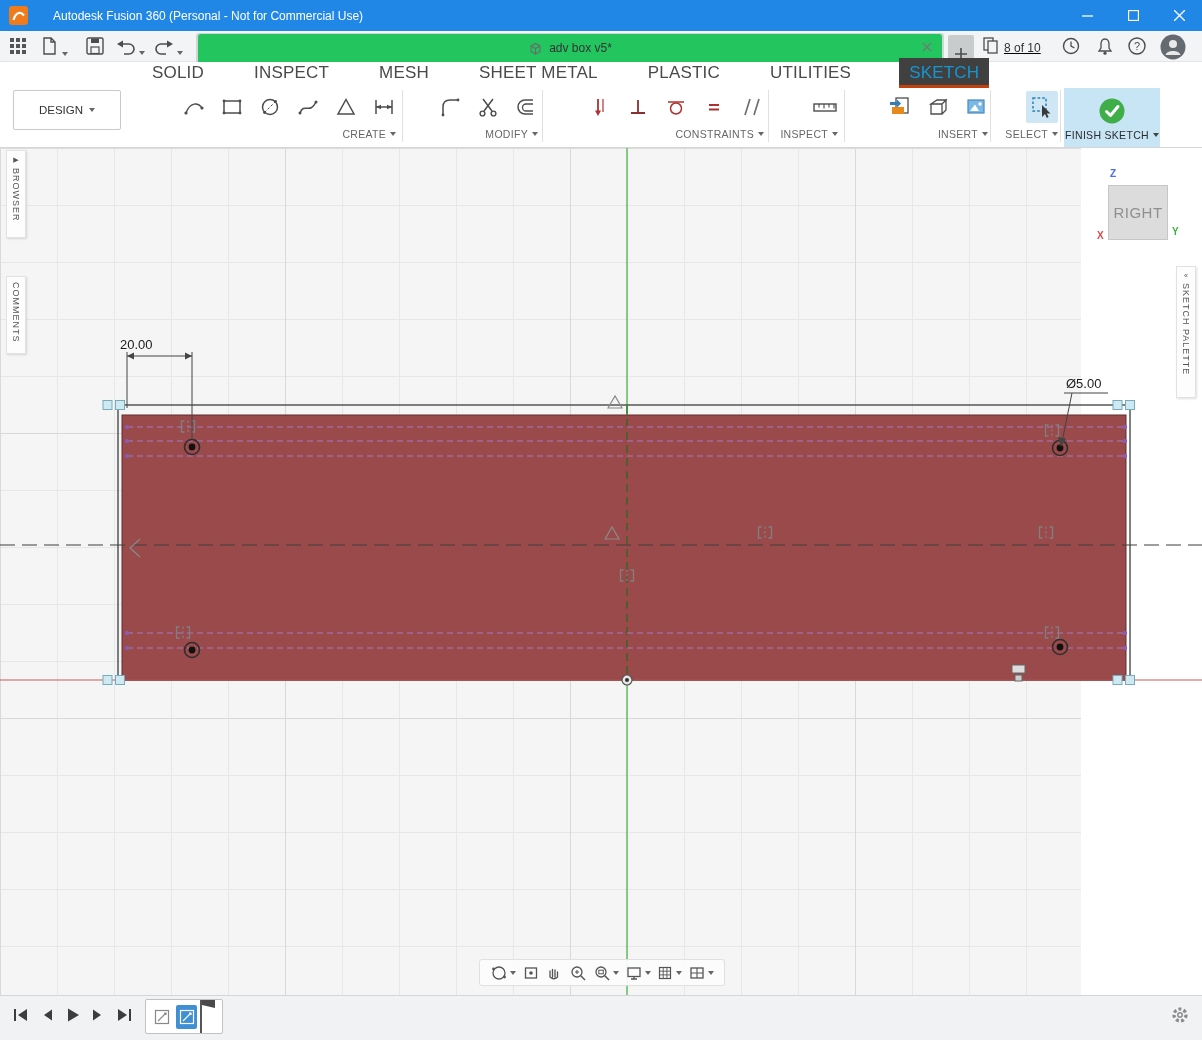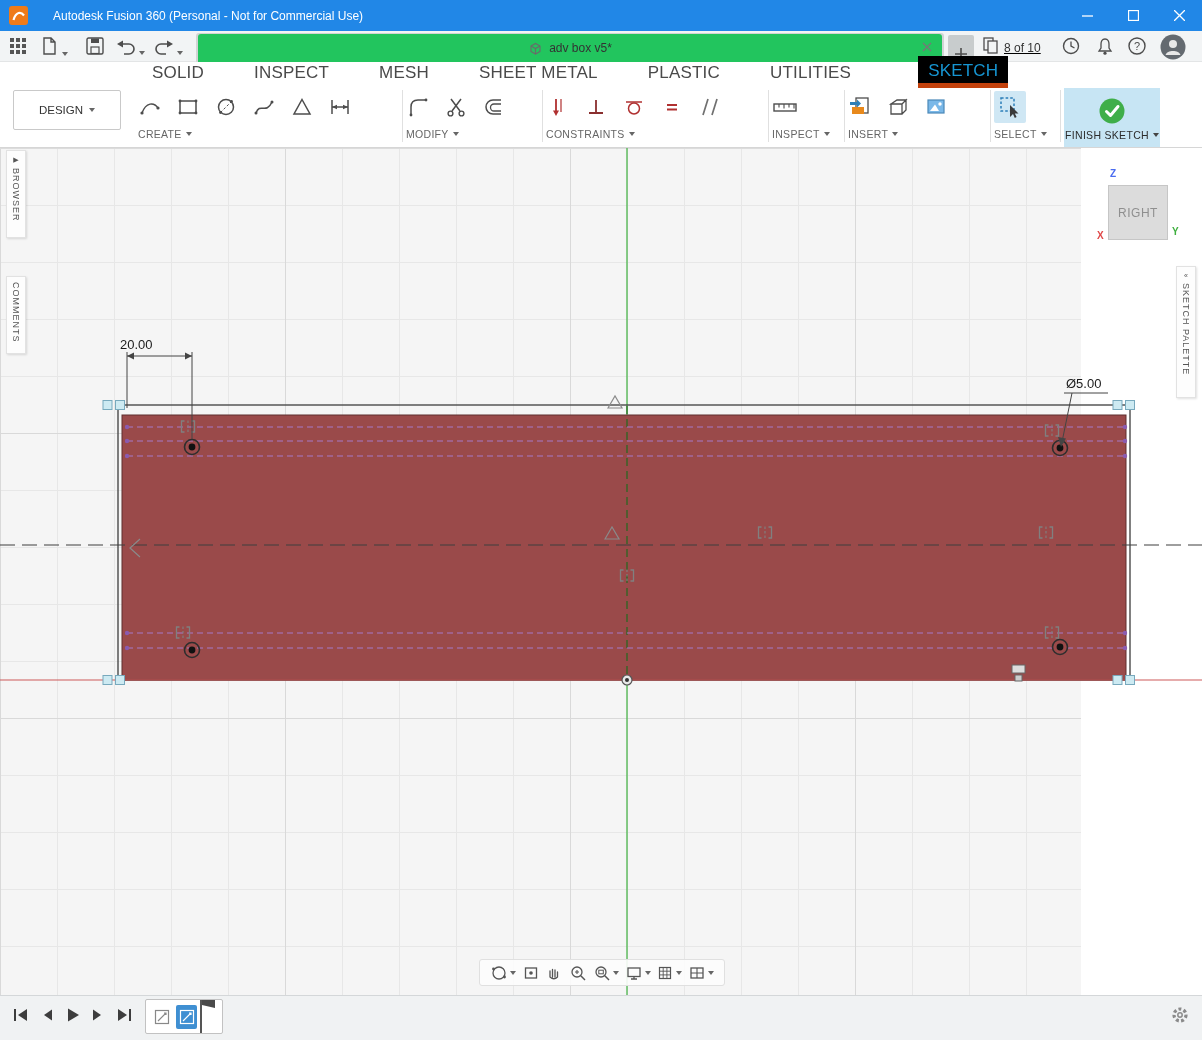--- a/index.html
+++ b/index.html
@@ -22,27 +22,27 @@
   .tabstrip{position:absolute;left:196px;top:2px;width:748px;height:29px;background:#d2d4d5;border-radius:3px 3px 0 0;}
   .doctab{position:absolute;left:2px;top:1px;width:744px;height:28px;background:#22c55e;border-radius:3px 3px 0 0;
           display:flex;align-items:center;justify-content:center;font-size:12px;color:#333;gap:6px;}
   .caret{display:inline-block;width:0;height:0;border-left:3.5px solid transparent;border-right:3.5px solid transparent;
          border-top:4px solid #666;}
 
   
   .ribbontabs{position:absolute;left:0;top:62px;width:1202px;height:26px;background:#fff;
               display:flex;align-items:flex-end;padding-left:150px;gap:46px;}
   .rtab{font-size:17px;color:#4a4a4a;padding:5px 2px;letter-spacing:.2px;white-space:nowrap;}
-  .rtab.active{background:#000000;color:#1695d2;border-bottom:5px solid #c2410c;padding:5px 10px 2px 10px;margin-left:19px;}
+  .rtab.active{background:#404040;color:#1695d2;border-bottom:3px solid #c2410c;padding:5px 10px 2px 10px;}
 
   
   .ribbon{position:absolute;left:0;top:88px;width:1202px;height:60px;background:#fff;border-bottom:1px solid #d6d6d6;}
   .designbtn{position:absolute;left:13px;top:2px;width:108px;height:40px;border:1px solid #c9c9c9;border-radius:2px;
              background:#fff;display:flex;align-items:center;justify-content:center;gap:6px;font-size:11.5px;color:#333;}
-  .rgroup{position:absolute;top:2px;display:flex;flex-direction:column;align-items:flex-start;}
+  .rgroup{position:absolute;top:2px;display:flex;flex-direction:column;align-items:flex-end;}
   .gicons{display:flex;align-items:center;gap:14px;height:34px;}
   .glabel{margin-top:4px;font-size:10.5px;color:#666;display:flex;align-items:center;gap:4px;letter-spacing:.3px;white-space:nowrap;}
   .sep{position:absolute;top:2px;width:1px;height:52px;background:#e0e0e0;}
   .ic{display:inline-flex;align-items:center;justify-content:center;}
   .selbg{background:#cfe7f4;border-radius:2px;padding:3px;}
   .finishblock{position:absolute;left:1064px;top:0px;width:96px;height:59px;background:#c7e5f4;
                display:flex;flex-direction:column;align-items:center;justify-content:center;}
 
   
   .canvas{position:absolute;left:0;top:148px;width:1081px;height:847px;background:#f5f5f5;
@@ -70,21 +70,21 @@
 
   
   .vtab{position:absolute;width:20px;background:#fdfdfd;border:1px solid #e2e2e2;box-shadow:1px 1px 2px rgba(0,0,0,.12);
         display:flex;flex-direction:column;align-items:center;padding:5px 0;gap:4px;}
   .vtxt{writing-mode:vertical-rl;text-orientation:sideways;font-size:9px;letter-spacing:1px;color:#555;}
   .varrow{font-size:7px;color:#555;writing-mode:horizontal-tb;}
 
   
   .viewcube{position:absolute;left:1108px;top:185px;width:60px;height:55px;background:#dcdcdc;border:1px solid #c6c6c6;
             display:flex;align-items:center;justify-content:center;}
-  .vcface{color:#8f8f8f;font-size:12px;letter-spacing:.5px;}
+  .vcface{color:#8f8f8f;font-size:15px;letter-spacing:.5px;}
   .vcaxis{position:absolute;font-size:10px;font-weight:bold;}
 
   
   .viewbar{position:absolute;left:479px;top:959px;width:246px;height:27px;background:rgba(252,252,252,.92);
            border:1px solid #e0e0e0;border-radius:3px;display:flex;align-items:center;justify-content:space-evenly;padding:0 4px;}
   .vb{display:flex;align-items:center;gap:2px;}
 
   
   .bottombar{position:absolute;left:0;top:995px;width:1202px;height:45px;background:#f0f2f3;border-top:1px solid #d4d7d9;}
   .playctl{position:absolute;left:12px;top:1006px;display:flex;align-items:center;gap:11px;}

